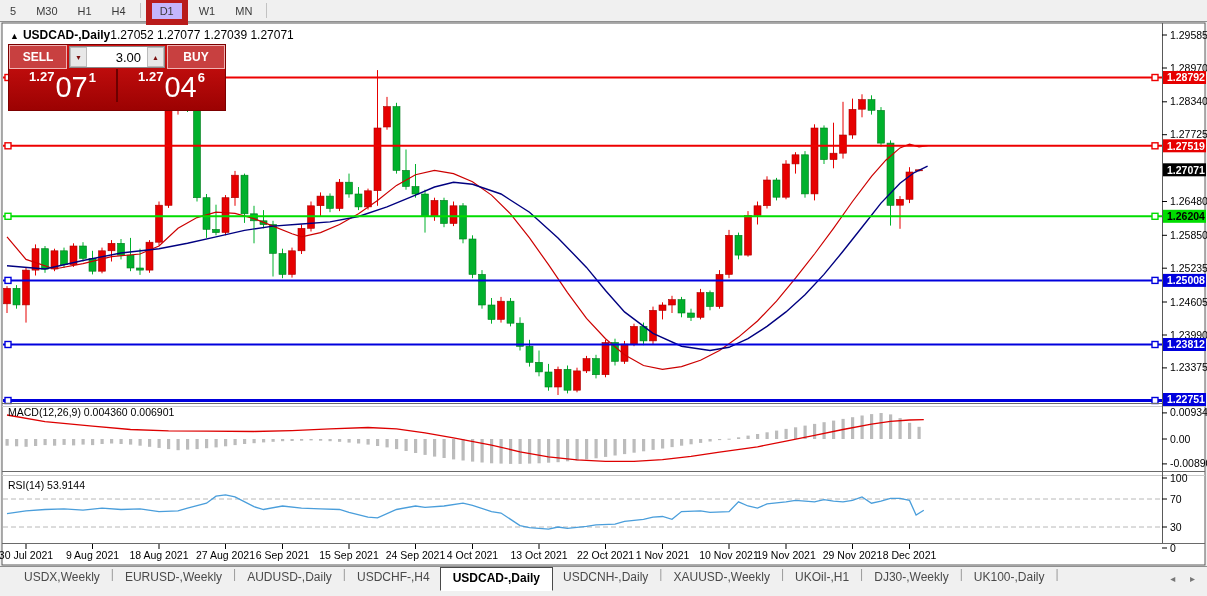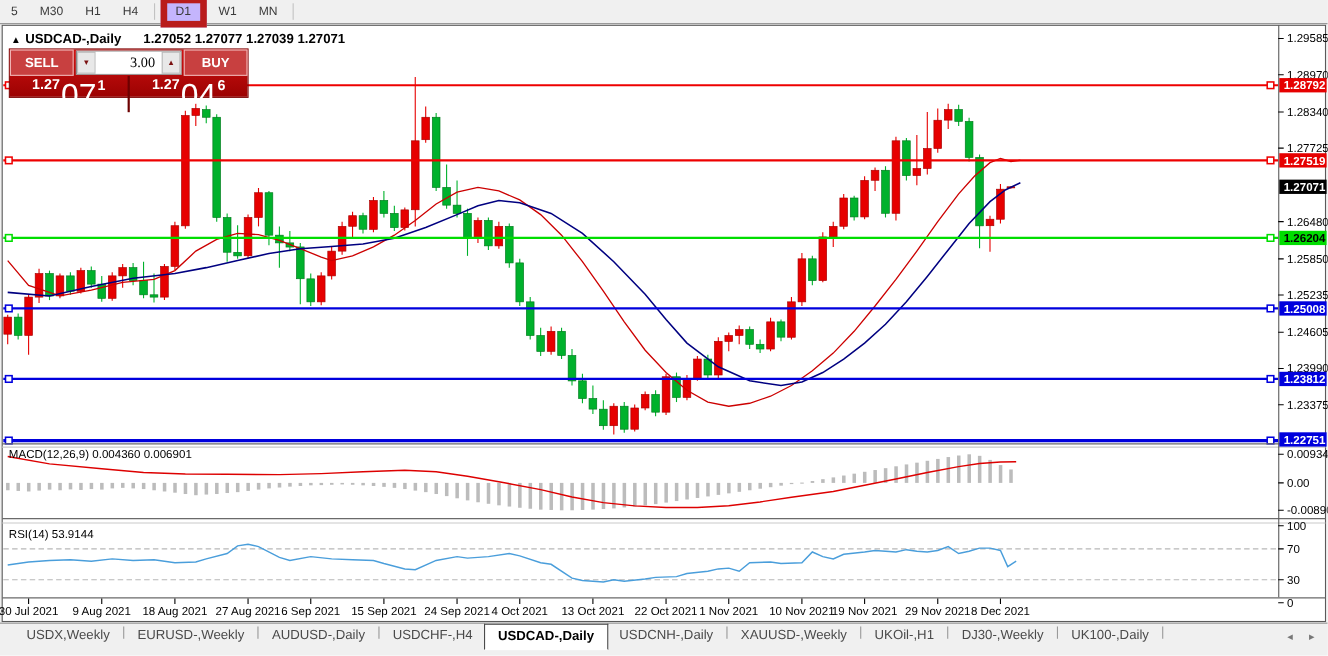--- a/index.html
+++ b/index.html
@@ -8,32 +8,32 @@
   
   .toolbar{position:absolute;left:0;top:0;width:100%;height:21px;background:#f0f0f0;
            border-bottom:1px solid #8f8f8f;display:flex;align-items:center;z-index:5}
   .tf-btn{font-size:11px;color:#3a3a3a;padding:2px 8px;margin:0 1px;border:1px solid transparent;cursor:default}
   .tf-btn.active{background:#c4b5fd;border:6px solid #b91c1c}
   .tf-sep{width:1px;height:15px;background:#c2c2c2;margin:0 4px}
   
   #chart-svg{position:absolute;left:0;top:0;z-index:1}
   .hdr{position:absolute;left:10px;top:28px;z-index:4;font-size:12px;font-weight:bold;color:#000;letter-spacing:0}
   .hdr .tri{font-size:9px;margin-right:4px}
-  .hdr .ohlc{margin-left:20px;font-weight:bold}
+  .hdr .ohlc{margin-left:0;font-weight:normal}
   
-  .tpanel{position:absolute;left:8px;top:44px;width:218px;height:45px;z-index:6;
+  .tpanel{position:absolute;left:8px;top:44px;width:218px;height:67px;z-index:6;
           background:linear-gradient(#d11212,#9c0202);border:1px solid #7c0000;box-sizing:border-box}
   .tp-row{display:flex;height:24px;align-items:stretch}
   .tp-btn{flex:0 0 56px;background:#c84040;border:1px solid #efb3b3;color:#fff;font-size:12px;font-weight:bold;
           display:flex;align-items:center;justify-content:center;cursor:pointer}
   .tp-spin{flex:1;display:flex;background:#fff;border:1px solid #888;margin:1px 2px}
   .tp-arr{width:15px;background:#e8e8e8;border:1px solid #bbb;font-size:7px;color:#7a1010;
           display:flex;align-items:center;justify-content:center;cursor:pointer}
   .tp-vol{flex:1;border:none;outline:none;font-size:13px;text-align:right;padding-right:6px;width:50px;
-          font-family:Liberation Serif, serif;color:#000}
+          font-family:Liberation Sans, sans-serif;color:#000}
   .tp-prices{display:flex;height:33px;color:#fff}
   .tp-price{flex:1;display:flex;align-items:flex-end;justify-content:center;padding-bottom:2px}
   .tp-price.lft{border-right:2px solid #6d0000}
   .tp-price .sm{font-size:13px;font-weight:bold;margin-bottom:16px}
   .tp-price .bg{font-size:29px;font-weight:normal;line-height:26px;margin:0 1px}
   .tp-price .sp{font-size:13px;font-weight:bold;align-self:flex-start;margin-top:1px}
   
   .tabbar{position:absolute;left:0;top:566px;width:100%;height:25px;background:#f0f0f0;
           border-top:1px solid #8f8f8f;display:flex;font-size:12px;color:#4a4a4a;
           padding-left:14px;box-sizing:border-box;z-index:5}

